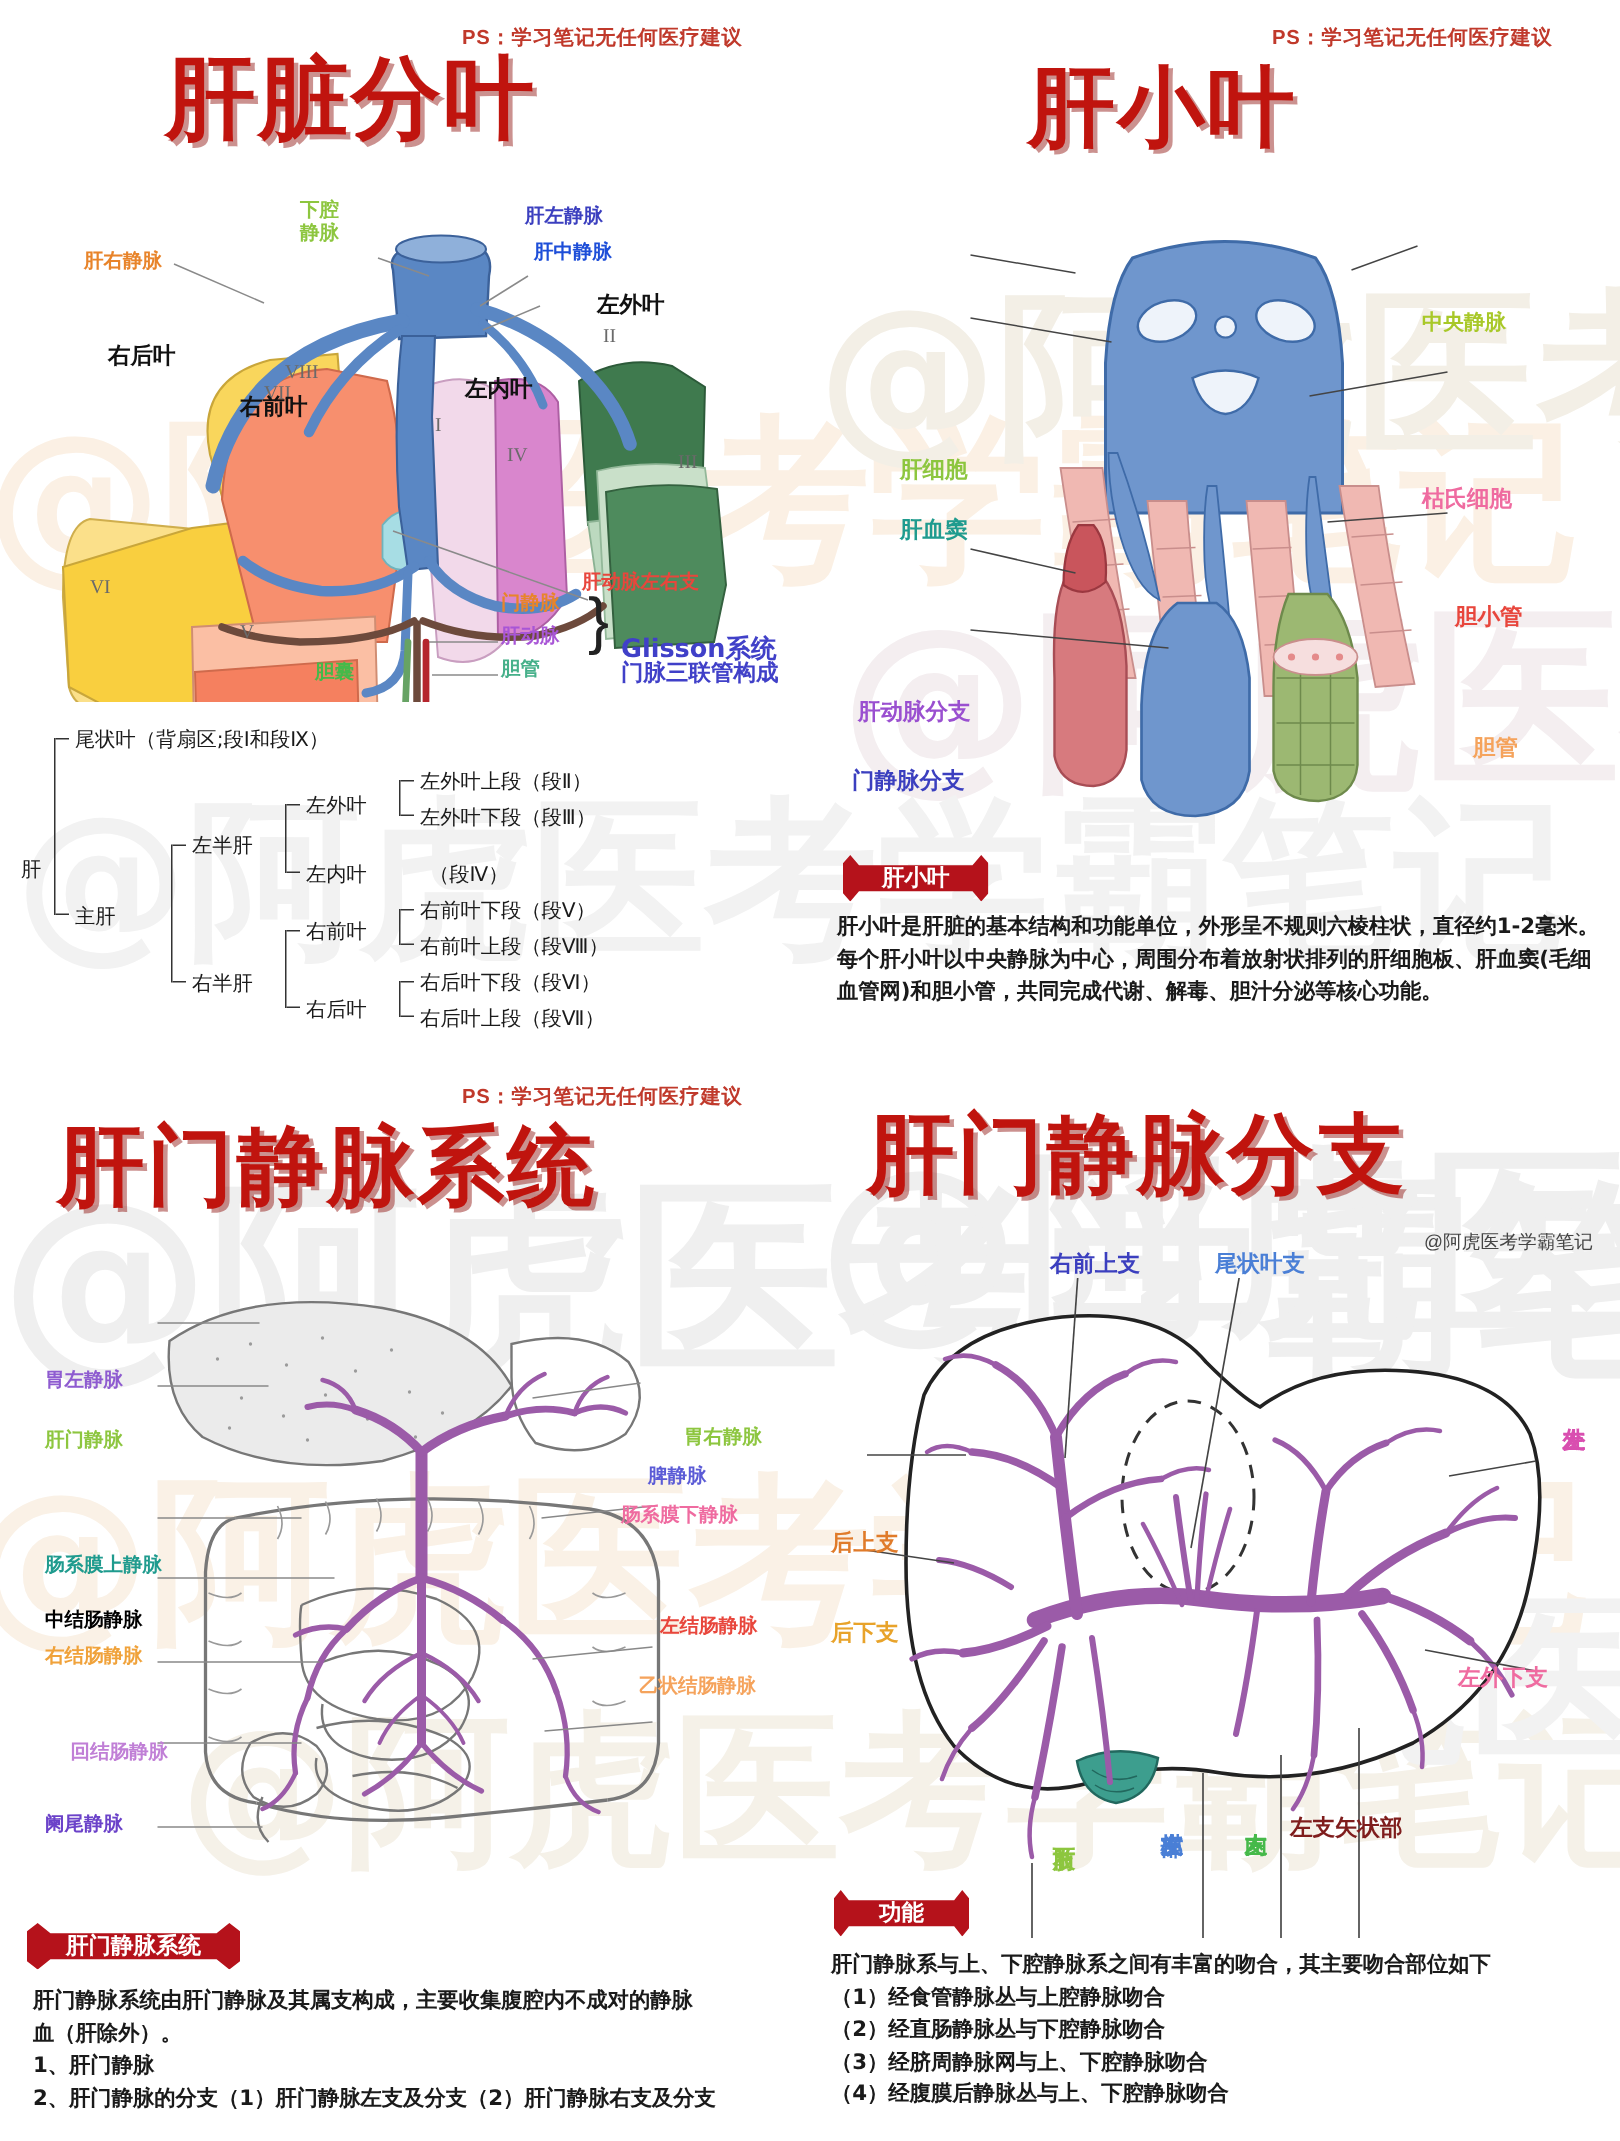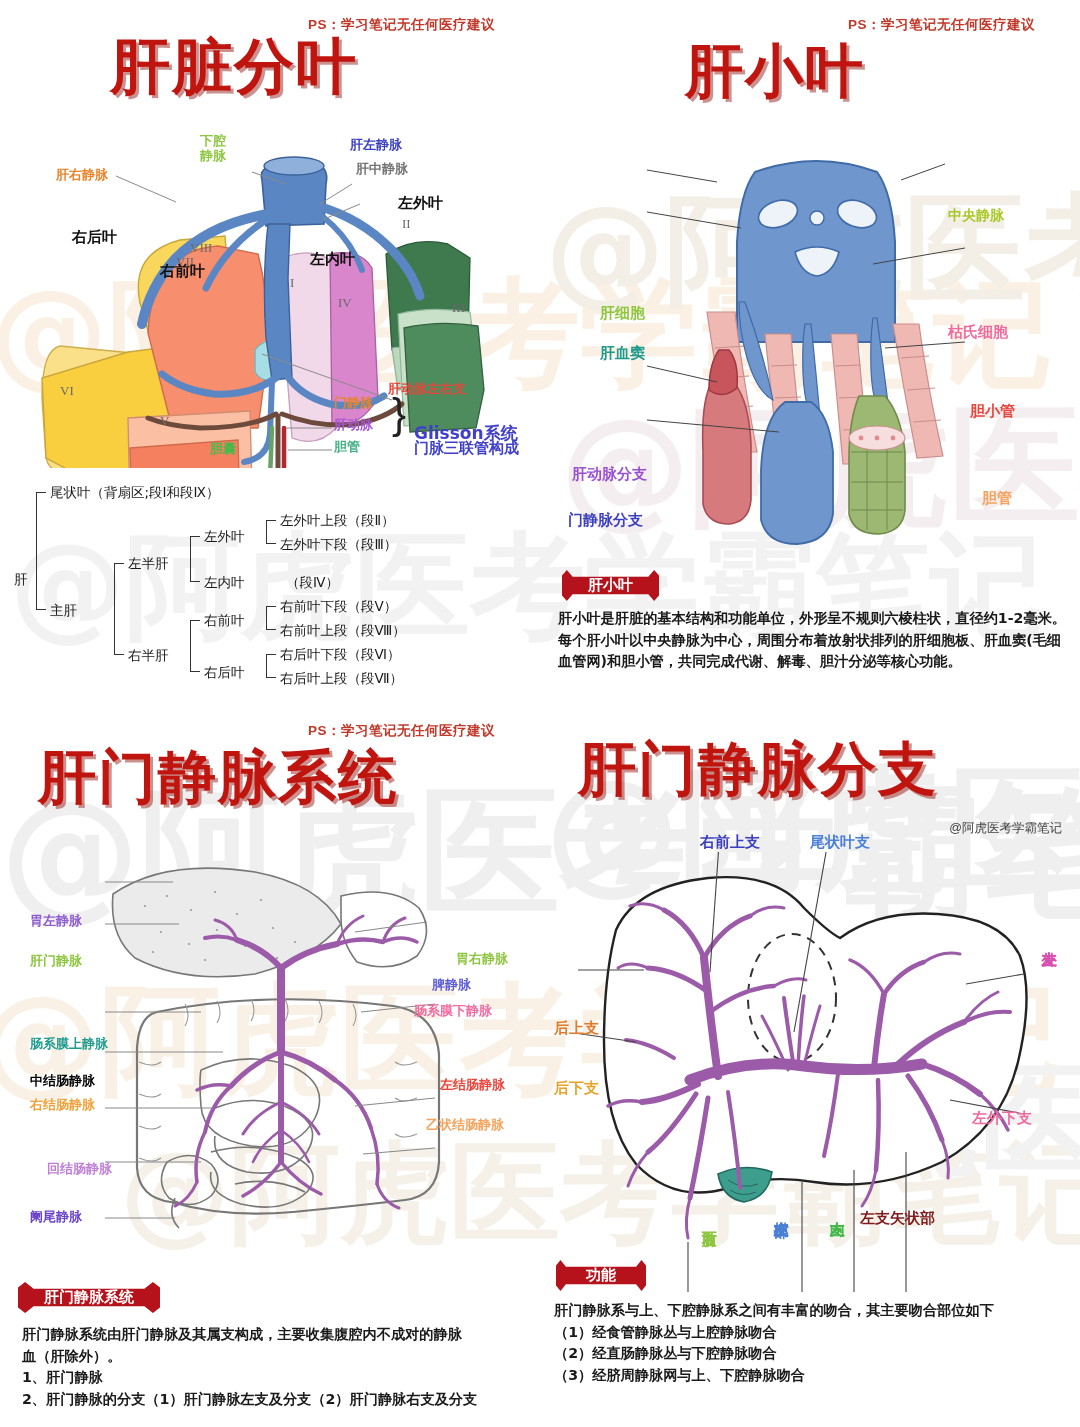--- a/index.html
+++ b/index.html
@@ -181,21 +181,21 @@
     <div class="roman" style="left:338px; top:295px;">IV</div>
     <div class="roman" style="left:402px; top:216px;">II</div>
     <div class="roman" style="left:452px; top:300px;">III</div>
 
     <div class="lbl" style="left:200px; top:134px; color:#8dc63f; text-align:center;">
       <span>下腔</span><br>
       <span>静脉</span>
     </div>
     <div class="lbl" style="left:56px;  top:168px; color:#e8842a;">肝右静脉</div>
     <div class="lbl" style="left:350px; top:138px; color:#3b3fbf;">肝左静脉</div>
-    <div class="lbl" style="left:356px; top:162px; color:#737373;">肝中静脉</div>
+    <div class="lbl" style="left:356px; top:162px; color:#1d4ed8;">肝中静脉</div>
 
     <div class="blackl" style="left:398px; top:194px;">左外叶</div>
     <div class="blackl" style="left:72px;  top:228px;">右后叶</div>
     <div class="blackl" style="left:160px; top:262px;">右前叶</div>
     <div class="blackl" style="left:310px; top:250px;">左内叶</div>
 
     <div class="lbl" style="left:388px; top:382px; color:#e8463c;">肝动脉左右支</div>
     <div class="lbl" style="left:210px; top:442px; color:#46b94a;">胆囊</div>
 
     <div class="lbl" style="left:334px; top:396px; color:#e8842a;">门静脉</div>
@@ -533,16 +533,17 @@
     <div class="lbl v" style="left:232px; top:498px; color:#4a7fd6; font-size:15px; height:90px;">左支横部</div>
     <div class="lbl v" style="left:288px; top:498px; color:#46b94a; font-size:15px; height:70px;">左内支</div>
     <div class="lbl" style="left:320px; top:498px; color:#7f1d1d; font-size:15px;">左支矢状部</div>
 
     <div class="ribbon" style="left:16px; top:548px; padding:6px 30px;">功能</div>
     <div class="body-text" style="left:14px; top:588px; width:520px;">
       <div>肝门静脉系与上、下腔静脉系之间有丰富的吻合，其主要吻合部位如下</div>
       <div>（1）经食管静脉丛与上腔静脉吻合</div>
       <div>（2）经直肠静脉丛与下腔静脉吻合</div>
       <div>（3）经脐周静脉网与上、下腔静脉吻合</div>
+      <div>（4）经腹膜后静脉丛与上、下腔静脉吻合</div>
     </div>
   </div>
 
 </div>
 
 </body></html>

